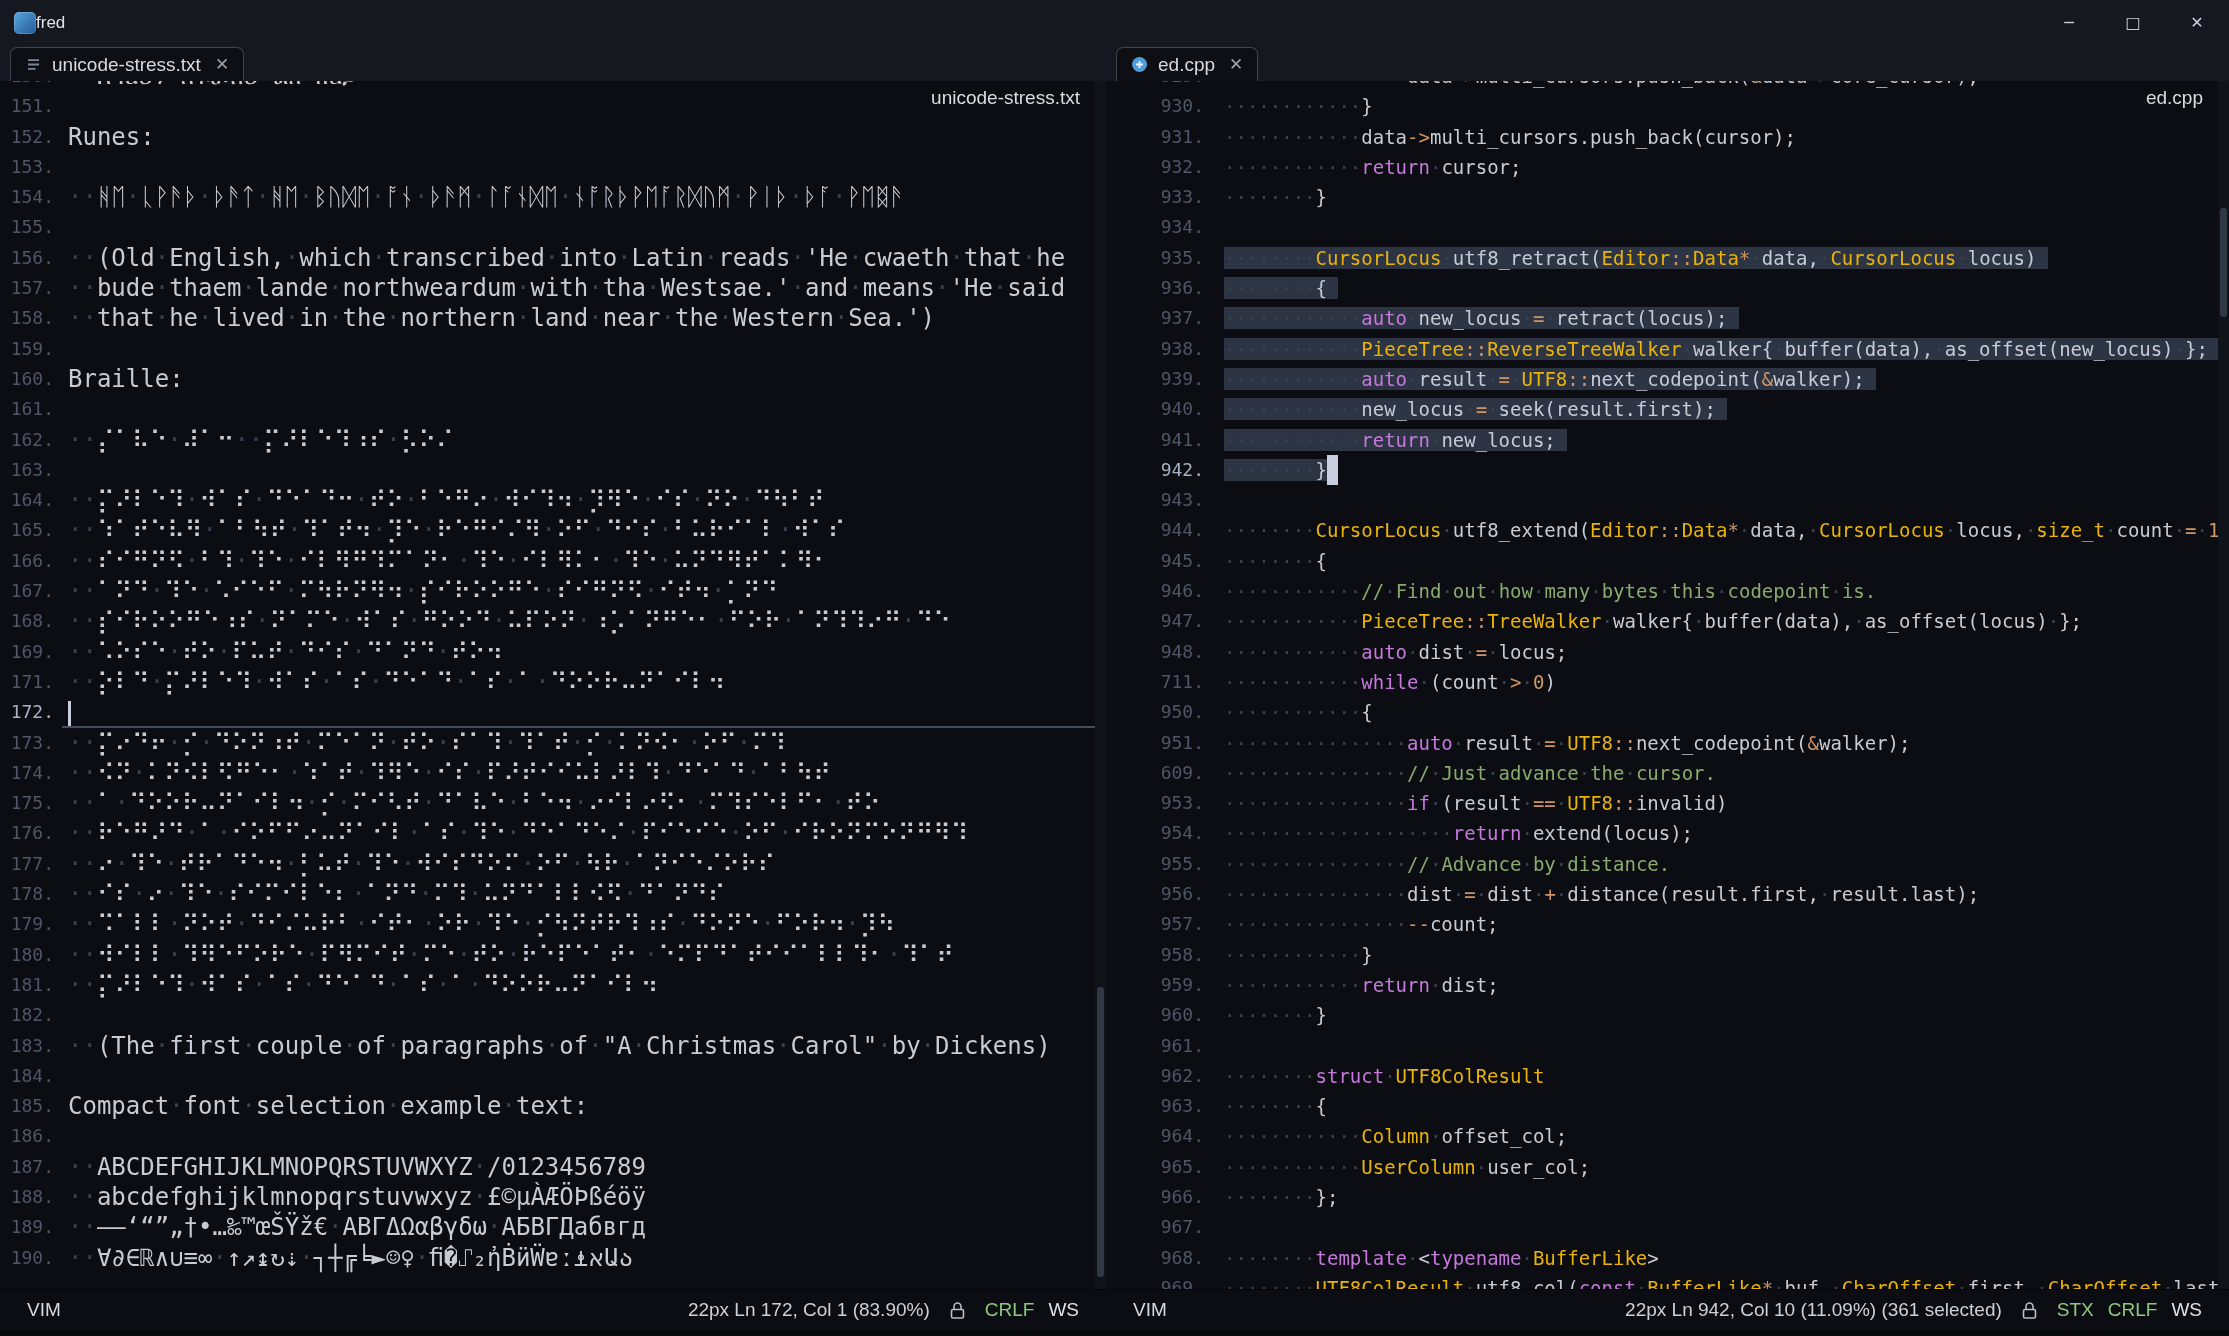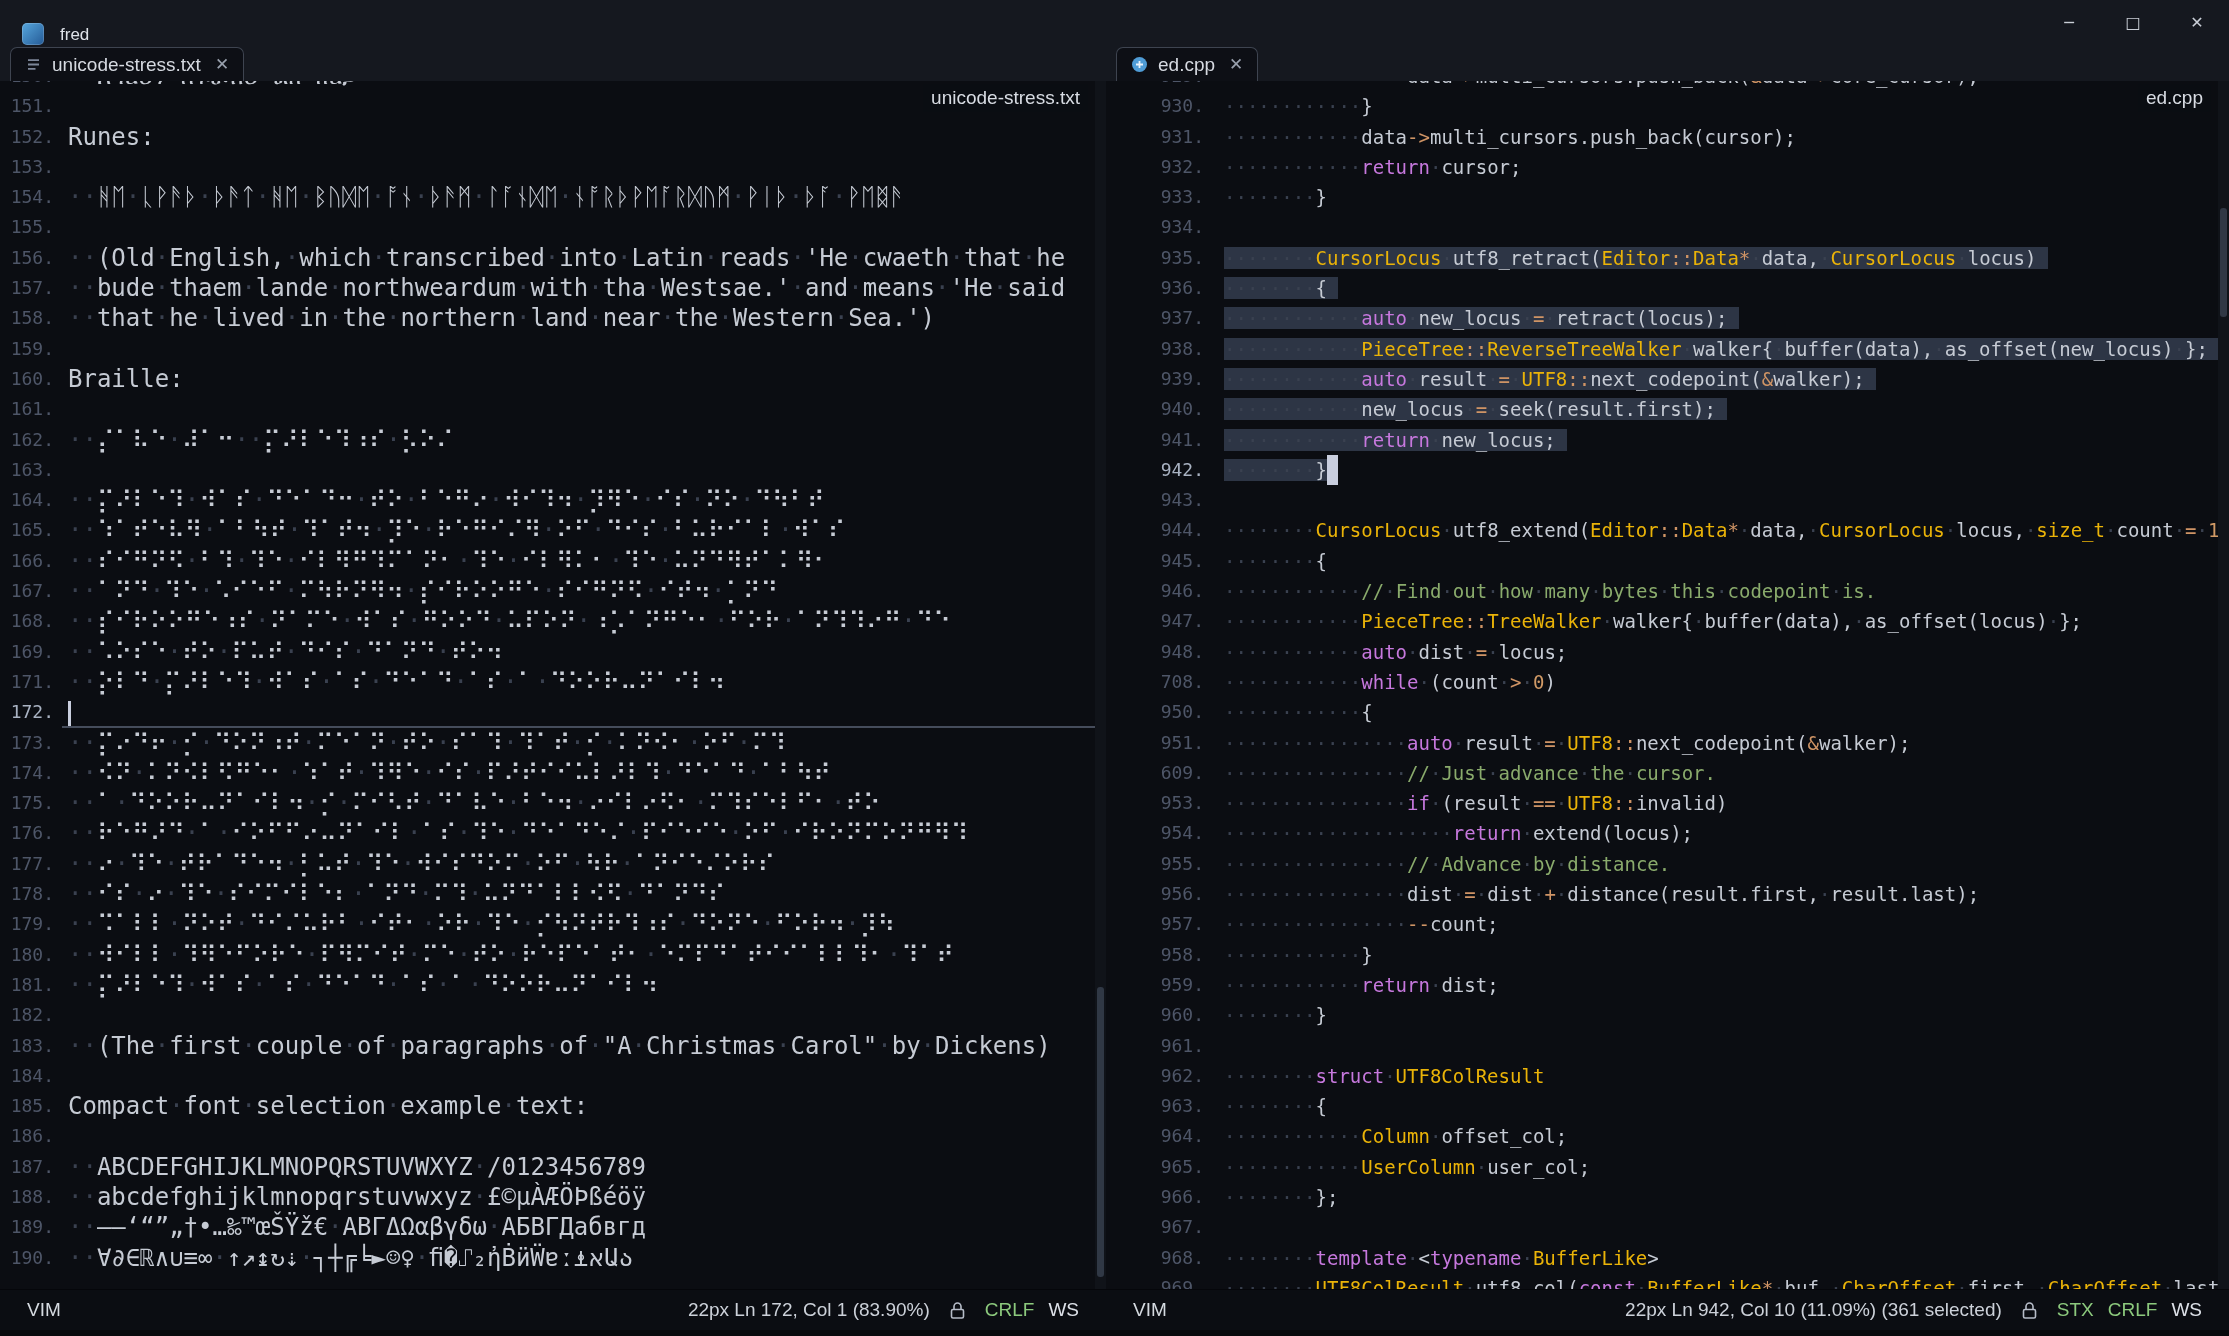--- a/index.html
+++ b/index.html
@@ -1,19 +1,19 @@
 <!DOCTYPE html>
 <html><head>
 <meta charset="utf-8">
 <style>
   html,body{margin:0;padding:0;background:#07080b;overflow:hidden}
   .window{width:2229px;height:1336px;background:#07080b;overflow:hidden;position:relative;font-family:"Liberation Sans",sans-serif}
 
   
-  .titlebar{height:45px;background:#15181f;display:flex;align-items:flex-end;padding-left:22px;gap:16px}
+  .titlebar{height:45px;background:#15181f;display:flex;align-items:center;padding-left:14px;gap:0}
   .app-icon{width:22px;height:22px;border-radius:5px;background:linear-gradient(135deg,#57a7dd,#245a96);box-shadow:inset 0 0 0 1px rgba(255,255,255,.18)}
   .title{font-size:17px;color:#dfe3e9}
   .wincontrols{margin-left:auto;display:flex;height:100%}
   .wc{width:64px;display:flex;align-items:center;justify-content:center;color:#c9ced6;font-size:16px;font-family:"DejaVu Sans",sans-serif}
 
   
   .workspace{display:flex;height:1285px;background:#07080b}
   .pane{display:flex;flex-direction:column;background:#0b0d12;min-width:0}
   .pane-left{width:1106px}
   .pane-right{flex:1}
@@ -367,21 +367,21 @@
             </div>
             <div class="row">
               <span class="ln">947.</span>
               <span class="code"><span class="ws">············</span><span class="tk-ty">PieceTree</span><span class="tk-op">::</span><span class="tk-ty">TreeWalker</span><span class="ws">·</span><span class="tk-fg">walker{</span><span class="ws">·</span><span class="tk-fg">buffer(data),</span><span class="ws">·</span><span class="tk-fg">as_offset(locus)</span><span class="ws">·</span><span class="tk-fg">};</span></span>
             </div>
             <div class="row">
               <span class="ln">948.</span>
               <span class="code"><span class="ws">············</span><span class="tk-kw">auto</span><span class="ws">·</span><span class="tk-fg">dist</span><span class="ws">·</span><span class="tk-op">=</span><span class="ws">·</span><span class="tk-fg">locus;</span></span>
             </div>
             <div class="row">
-              <span class="ln">708.</span>
+              <span class="ln">711.</span>
               <span class="code"><span class="ws">············</span><span class="tk-kw">while</span><span class="ws">·</span><span class="tk-fg">(count</span><span class="ws">·</span><span class="tk-op">&gt;</span><span class="ws">·</span><span class="tk-num">0</span><span class="tk-fg">)</span></span>
             </div>
             <div class="row">
               <span class="ln">950.</span>
               <span class="code"><span class="ws">············</span><span class="tk-fg">{</span></span>
             </div>
             <div class="row">
               <span class="ln">951.</span>
               <span class="code"><span class="ws">················</span><span class="tk-kw">auto</span><span class="ws">·</span><span class="tk-fg">result</span><span class="ws">·</span><span class="tk-op">=</span><span class="ws">·</span><span class="tk-ty">UTF8</span><span class="tk-op">::</span><span class="tk-fg">next_codepoint(</span><span class="tk-op">&amp;</span><span class="tk-fg">walker);</span></span>
             </div>

